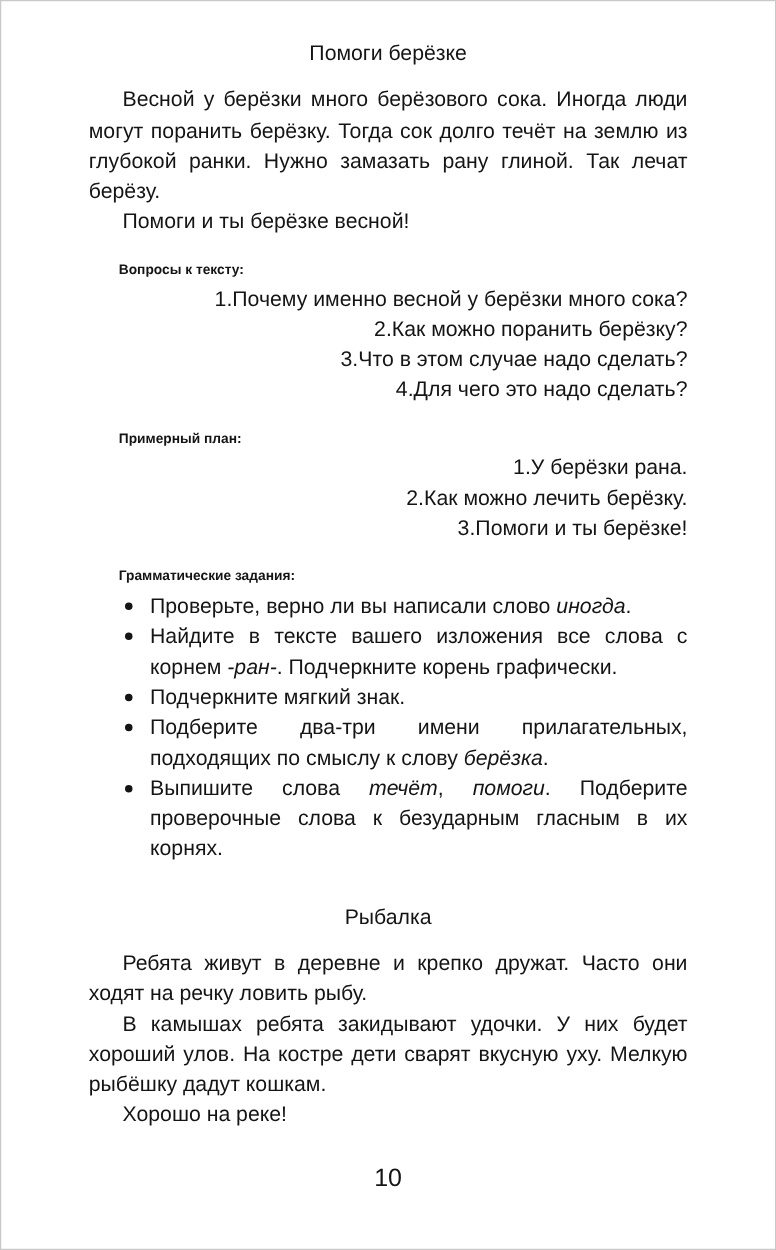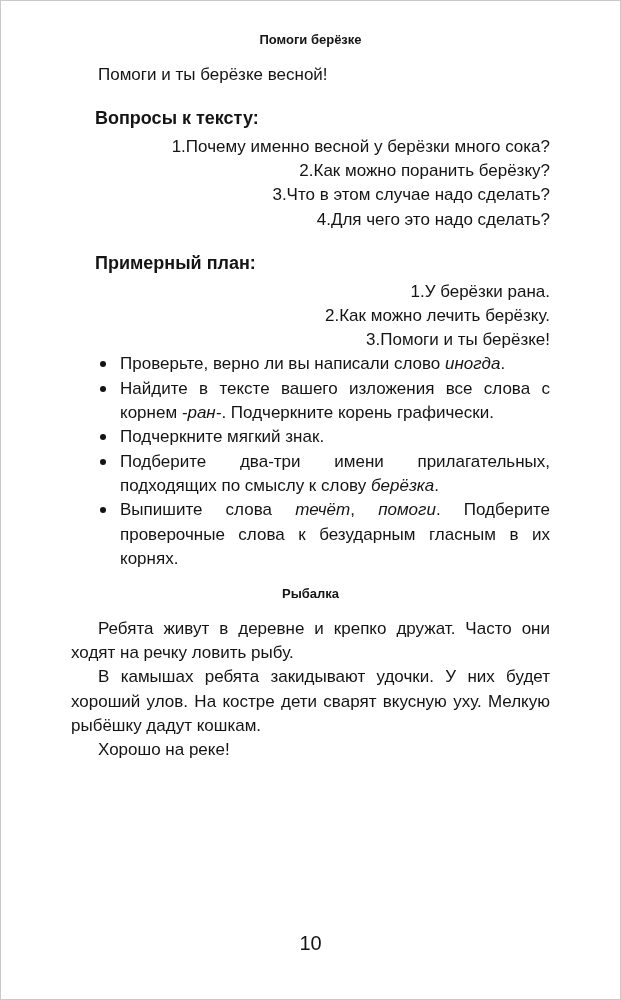--- a/index.html
+++ b/index.html
@@ -18,35 +18,35 @@
     font-family: "Liberation Sans", sans-serif;
     color: #141414;
     overflow: hidden;
   }
   .content {
     padding: 30px 70px 0 70px;
     font-size: 17px;
     line-height: 1.43;
   }
   .title {
-    font-size: 13px;
-    font-weight: bold;
+    font-size: 17px;
+    font-weight: normal;
     text-align: center;
     margin: 0 0 13px 0;
   }
   .title-gap {
-    margin-top: 14px;
+    margin-top: 30px;
   }
   .para {
     margin: 0;
     text-indent: 27px;
     text-align: justify;
   }
   .subhead {
-    font-size: 18px;
+    font-size: 11px;
     font-weight: bold;
     margin: 19px 0 3px 24px;
   }
   .numlist {
     list-style: none;
     margin: 0;
     padding: 0 0 0 24px;
     counter-reset: item;
   }
   .numlist li {
@@ -95,37 +95,39 @@
 </style>
 </head>
 <body>
 
 <div class="page">
   <div class="content">
 
     <section>
       <h1 class="title">Помоги берёзке</h1>
 
+      <p class="para">Весной у берёзки много берёзового сока. Иногда люди могут поранить берёзку. Тогда сок долго течёт на землю из глубокой ранки. Нужно замазать рану глиной. Так лечат берёзу.</p>
       <p class="para">Помоги и ты берёзке весной!</p>
 
       <h2 class="subhead">Вопросы к тексту:</h2>
       <ol class="numlist">
         <li>Почему именно весной у берёзки много сока?</li>
         <li>Как можно поранить берёзку?</li>
         <li>Что в этом случае надо сделать?</li>
         <li>Для чего это надо сделать?</li>
       </ol>
 
       <h2 class="subhead">Примерный план:</h2>
       <ol class="numlist">
         <li>У берёзки рана.</li>
         <li>Как можно лечить берёзку.</li>
         <li>Помоги и ты берёзке!</li>
       </ol>
 
+      <h2 class="subhead">Грамматические задания:</h2>
       <ul class="bullets">
         <li><span>Проверьте, верно ли вы написали слово </span><span class="bi">иногда</span><span>.</span></li>
         <li><span>Найдите в тексте вашего изложения все слова с корнем </span><span class="bi">-ран-</span><span>. Подчеркните корень графически.</span></li>
         <li><span>Подчеркните мягкий знак.</span></li>
         <li><span>Подберите два-три имени прилагательных, подходящих по смыслу к слову </span><span class="bi">берёзка</span><span>.</span></li>
         <li><span>Выпишите слова </span><span class="bi">течёт</span><span>, </span><span class="bi">помоги</span><span>. Подберите проверочные слова к безударным гласным в их корнях.</span></li>
       </ul>
     </section>
 
     <section>

